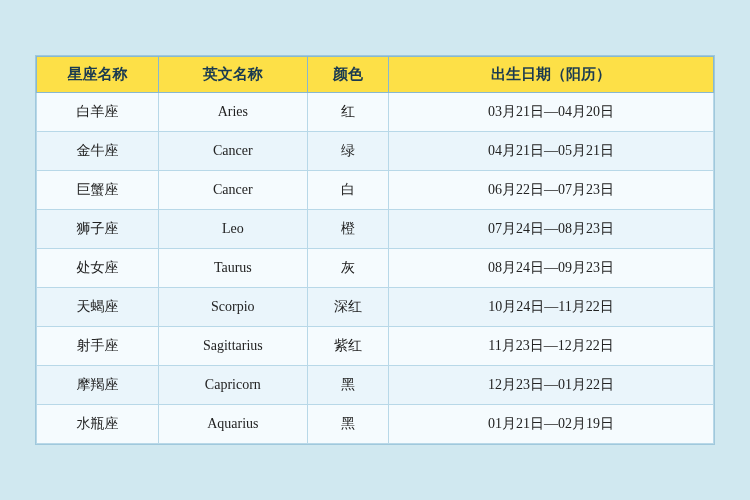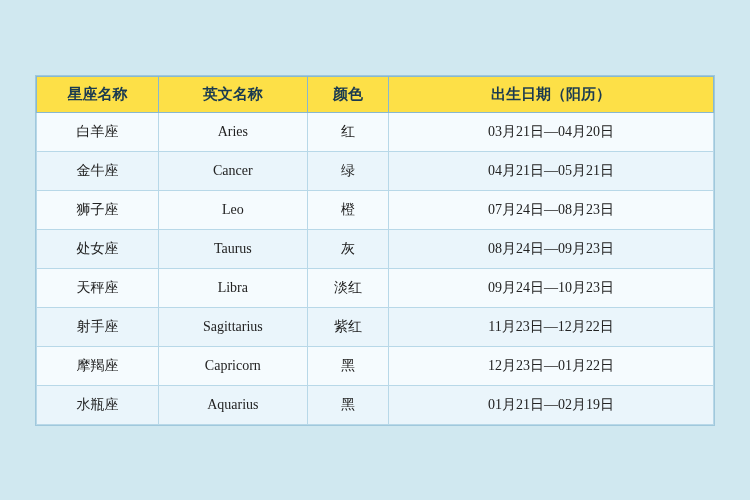--- a/index.html
+++ b/index.html
@@ -85,36 +85,42 @@
           <td>红</td>
           <td>03月21日—04月20日</td>
         </tr>
         <tr>
           <td>金牛座</td>
           <td>Cancer</td>
           <td>绿</td>
           <td>04月21日—05月21日</td>
         </tr>
         <tr>
+          <td>巨蟹座</td>
+          <td>Cancer</td>
+          <td>白</td>
+          <td>06月22日—07月23日</td>
+        </tr>
+        <tr>
           <td>狮子座</td>
           <td>Leo</td>
           <td>橙</td>
           <td>07月24日—08月23日</td>
         </tr>
         <tr>
           <td>处女座</td>
           <td>Taurus</td>
           <td>灰</td>
           <td>08月24日—09月23日</td>
         </tr>
         <tr>
-          <td>天秤座</td>
-          <td>Libra</td>
-          <td>淡红</td>
-          <td>09月24日—10月23日</td>
+          <td>天蝎座</td>
+          <td>Scorpio</td>
+          <td>深红</td>
+          <td>10月24日—11月22日</td>
         </tr>
         <tr>
           <td>射手座</td>
           <td>Sagittarius</td>
           <td>紫红</td>
           <td>11月23日—12月22日</td>
         </tr>
         <tr>
           <td>摩羯座</td>
           <td>Capricorn</td>

